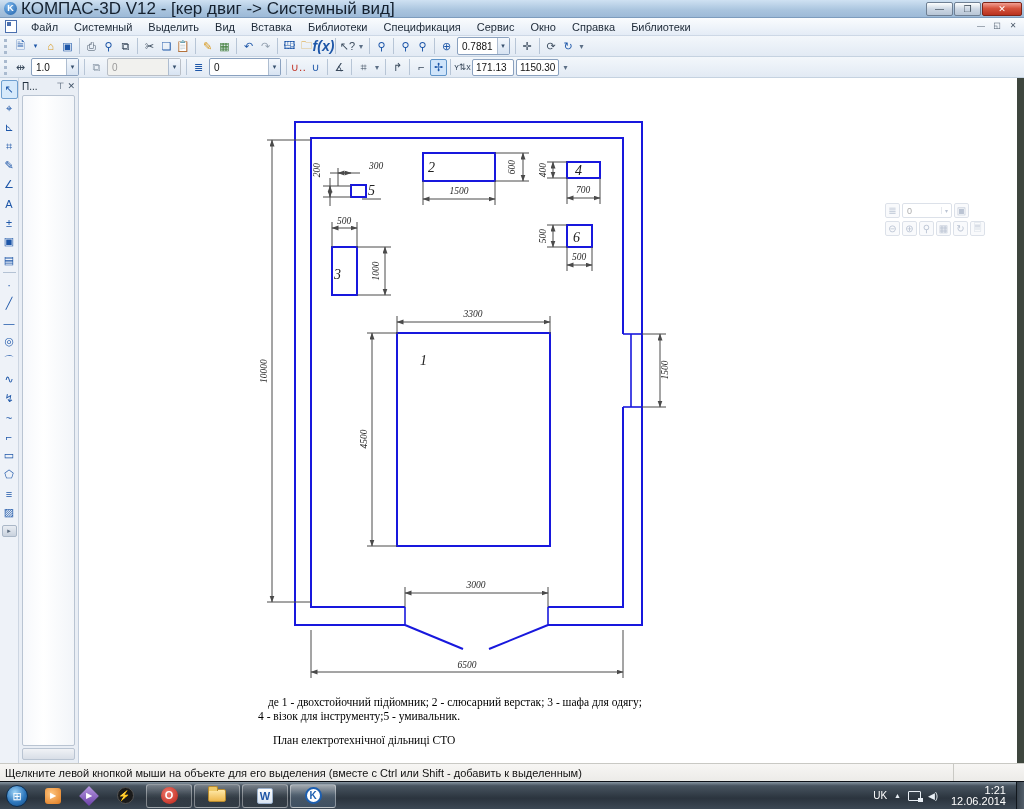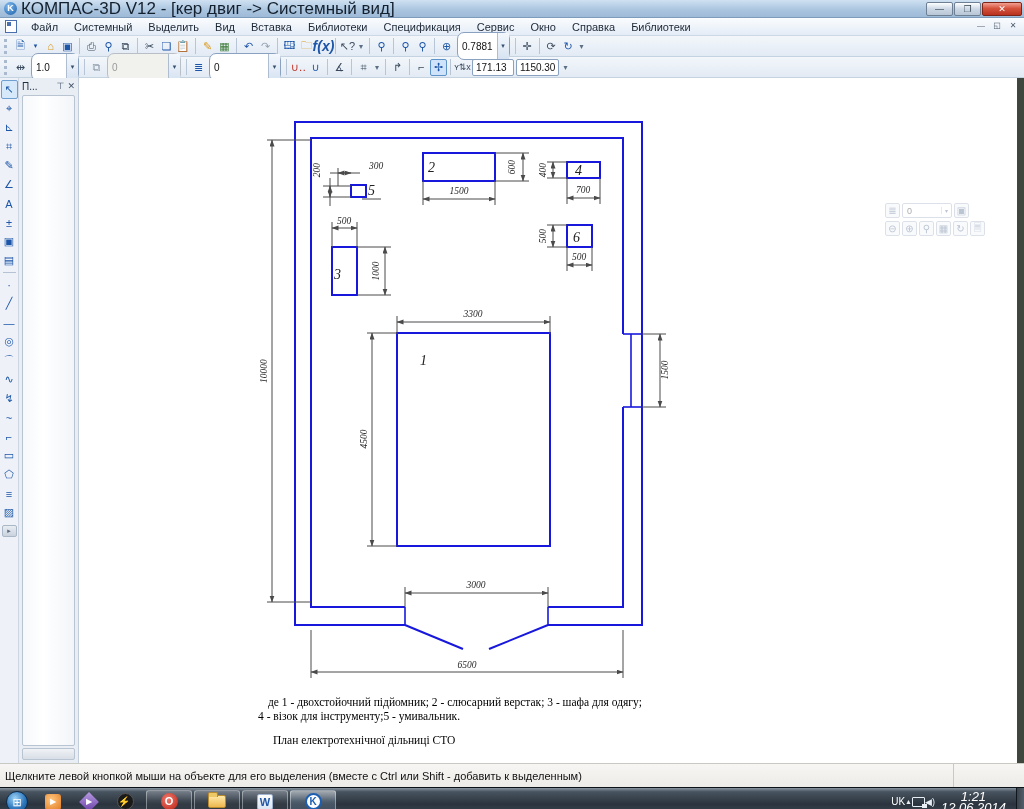--- a/index.html
+++ b/index.html
@@ -31,21 +31,21 @@
   .toolbar { height:21px; display:flex; align-items:center; background:linear-gradient(#f3f7fb,#e2eaf4);
     border-bottom:1px solid #c5d2e0; padding:0 2px; }
   .grip { width:5px; height:15px; border-left:3px dotted #a9bacf; margin:0 3px 0 2px; }
   .sep { width:1px; height:16px; background:#b7c5d6; margin:0 3px; }
   .tbi { width:17px; height:17px; display:flex; align-items:center; justify-content:center; font-size:11px;
     color:#1d56a8; border-radius:2px; cursor:default; }
   .tbi.small { width:13px; }
   .c-yel { color:#d99b22; } .c-red { color:#c23326; } .c-gray { color:#94a1b0; } .c-green { color:#3f7d3a; }
   .c-dark { color:#3a4a5c; } .c-brown { color:#9a6b2f; }
   .fx { font-size:14px; font-style:italic; font-weight:bold; color:#1d56a8; }
-  .combo { display:flex; align-items:center; height:28px; background:#fff; border:1px solid #8aa1bf; border-radius:7px; margin:0 2px; }
+  .combo { display:flex; align-items:center; height:18px; background:#fff; border:1px solid #8aa1bf; border-radius:2px; margin:0 2px; }
   .combo .v { font-size:10px; padding:0 4px; color:#111; }
   .combo .btn { width:12px; align-self:stretch; display:flex; align-items:center; justify-content:center; font-size:7px;
     background:linear-gradient(#f4f8fd,#d7e3f2); border-left:1px solid #aebdd0; color:#37506e; }
   .combo.disabled { background:#f1f1ee; border-color:#b9bfc7; }
   .combo.disabled .v { color:#9a9a9a; }
   .field { height:17px; background:#fff; border:1px solid #8aa1bf; border-radius:2px; font-size:10px; color:#111;
     display:flex; align-items:center; padding:0 3px; min-width:42px; margin:0 1px; }
   .tbi.active { background:#cfe4fa; border:1px solid #5e93c8; }
   .overflow { font-size:8px; color:#5c6f86; width:10px; text-align:center; }
 
@@ -72,21 +72,21 @@
   
   .overlay-tb { position:absolute; left:806px; top:125px; width:125px; opacity:.42; }
   .overlay-row { display:flex; align-items:center; gap:2px; margin-bottom:3px; }
   .ovi { width:15px; height:15px; display:flex; align-items:center; justify-content:center; font-size:10px; color:#5f7499;
     border:1px solid #aeb9cb; border-radius:2px; background:#f2f5f9; }
   .ov-combo { display:flex; height:15px; background:#fff; border:1px solid #aeb9cb; border-radius:2px; align-items:center; }
   .ov-combo .v { font-size:9px; padding:0 4px; color:#333; min-width:38px; }
   .ov-combo .btn { width:10px; font-size:6px; text-align:center; color:#5f7499; border-left:1px solid #c4cdd9; }
 
   
-  .statusbar { height:24px; background:linear-gradient(#f7f6f4,#ecebe8); border-top:1px solid #c9c9c4;
+  .statusbar { height:18px; background:linear-gradient(#f7f6f4,#ecebe8); border-top:1px solid #c9c9c4;
     display:flex; align-items:center; font-size:11px; color:#111; padding:0 5px; }
   .statusbar .txt { flex:1; white-space:nowrap; overflow:hidden; }
   .statusbar .cell { width:66px; align-self:stretch; border-left:1px solid #c9c9c4; }
 
   
   .taskbar { height:28px; display:flex; align-items:center; padding:0 0 0 6px;
     background:linear-gradient(#8795a1,#47535f 14%,#2b343e 60%,#3c4854); border-top:1px solid #0d1218; }
   .start-orb { width:22px; height:22px; border-radius:50%; background:radial-gradient(circle at 40% 32%,#9fd4f7,#2f78bd 55%,#134a80);
     border:1px solid #0c2c4e; color:#fff; font-size:11px; line-height:20px; text-align:center; margin-right:10px; }
   .tb-app { width:30px; height:24px; display:flex; align-items:center; justify-content:center; margin-right:6px; }
@@ -95,27 +95,27 @@
   .tb-btn.active { background:linear-gradient(rgba(255,255,255,.5),rgba(180,210,240,.25) 45%,rgba(80,110,140,.3)); }
   .glyph-wmp { width:16px; height:16px; border-radius:3px; background:radial-gradient(circle at 40% 35%,#ffc680,#e07a1f); color:#fff; font-size:8px; line-height:16px; text-align:center; }
   .glyph-kmp { width:14px; height:14px; background:linear-gradient(135deg,#b79ae0,#6a3fa8); transform:rotate(45deg); color:#fff; font-size:8px; text-align:center; line-height:14px; }
   .glyph-kmp span { display:block; transform:rotate(-45deg); }
   .glyph-dt { width:17px; height:17px; border-radius:50%; background:#1a1a1a; color:#f5c518; font-size:10px; line-height:16px; text-align:center; border:1px solid #555; }
   .glyph-opera { width:17px; height:17px; border-radius:50%; background:radial-gradient(circle at 40% 35%,#f0796d,#b91e12); color:#fff; font-weight:bold; font-size:11px; line-height:16px; text-align:center; }
   .glyph-folder { width:18px; height:13px; border-radius:2px; background:linear-gradient(#ffe9a8,#edb74d); border:1px solid #b98b2e; position:relative; }
   .glyph-folder::before { content:""; position:absolute; left:-1px; top:-4px; width:8px; height:4px; background:#edc867; border:1px solid #b98b2e; border-bottom:none; border-radius:2px 2px 0 0; }
   .glyph-word { width:16px; height:16px; border-radius:2px; background:linear-gradient(#fdfdfd,#d9e4f2); border:1px solid #9db3cf; color:#2156a5; font-weight:bold; font-size:11px; line-height:15px; text-align:center; }
   .glyph-kompas { width:17px; height:17px; border-radius:50%; background:#fff; border:2px solid #1d5fb0; color:#1d5fb0; font-weight:bold; font-size:10px; line-height:13px; text-align:center; }
-  .tray { margin-left:auto; display:flex; align-items:center; padding-right:4px; color:#fff; }
+  .tray { margin-left:auto; display:flex; align-items:center; gap:7px; padding-right:4px; color:#fff; }
   .tray-lang { font-size:10px; }
   .tray-arrow { font-size:7px; color:#e8eef4; }
   .net-icon { width:13px; height:10px; border:1px solid #e8eef4; border-radius:1px; position:relative; }
   .net-icon::after { content:""; position:absolute; right:-3px; bottom:-2px; width:5px; height:4px; background:#e8eef4; }
   .vol-icon { font-size:9px; color:#e8eef4; }
-  .clock { text-align:center; font-size:13px; line-height:11px; padding:0 6px;font-style:italic; }
+  .clock { text-align:right; font-size:11px; line-height:11px; padding:0 6px; }
   .show-desktop { width:8px; align-self:stretch; border-left:1px solid #10161c; background:linear-gradient(90deg,#39434d,#525e69); }
 
   
   .wall { stroke:#1818dd; stroke-width:2; fill:none; }
   .wline { stroke:#1818dd; stroke-width:1.6; fill:none; }
   .dim  { stroke:#4a4a4a; stroke-width:1; fill:none; }
   .dl   { marker-start:url(#ar); marker-end:url(#ar); }
   .dimtxt { fill:#1f1f1f; font:italic 9.5px "Liberation Serif", serif; text-anchor:middle; }
   .itemtxt { fill:#222; font:italic 14px "Liberation Serif", serif; }
   .note { fill:#000; font:11.5px "Liberation Serif", serif; }

